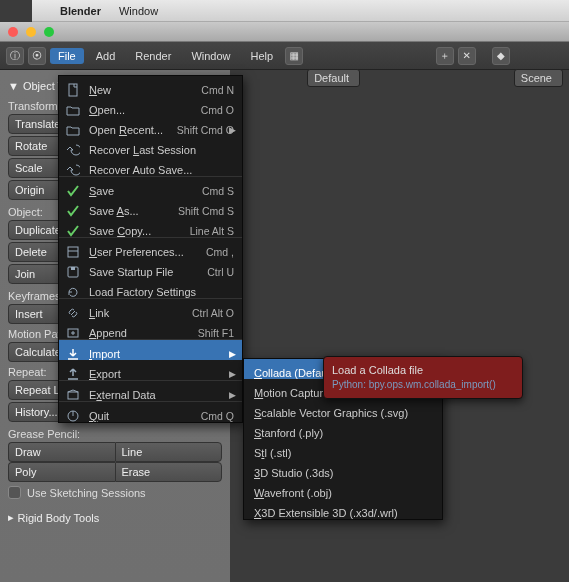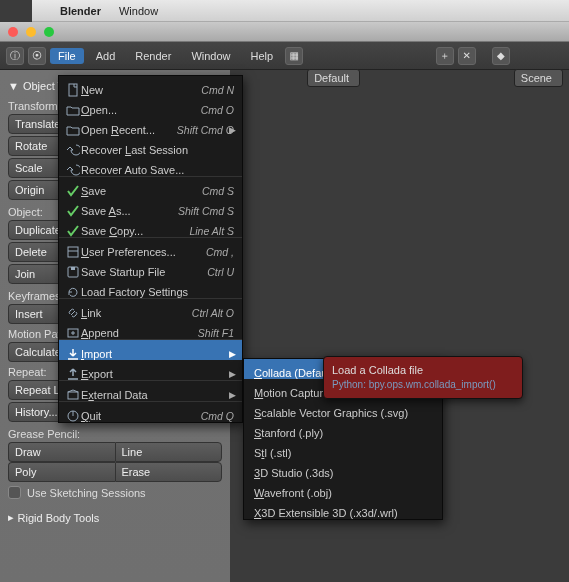--- a/index.html
+++ b/index.html
@@ -33,25 +33,25 @@
   .row2 .btn { flex:1; }
   .row2 .btn:first-child{border-top-right-radius:0;border-bottom-right-radius:0;border-right:none;}
   .row2 .btn:last-child{border-top-left-radius:0;border-bottom-left-radius:0;}
   .full { display:block; width:100%; margin-bottom:2px;}
   .chk { display:flex; align-items:center; gap:6px; padding-top:4px;}
   .chkbox { width:13px; height:13px; border:1px solid #888; border-radius:3px; background:#555;}
 
   
   .menu { position:absolute; background:#1b1b1b; border:1px solid #0a0a0a; box-shadow: 2px 4px 10px rgba(0,0,0,.6); color:#ccc; }
   .file-menu { left:58px; top:75px; width:185px; }
-  .mi { display:flex; align-items:center; height:20px; padding:8px 8px 0 6px; position:relative; }
+  .mi { display:flex; align-items:center; height:20px; padding:8px 8px 0 6px; gap:8px; position:relative; }
   .mi.hl { background:#3873b3; color:#fff; }
   .mi .ico { width:16px; height:16px; display:flex; align-items:center; justify-content:center; }
   .mi .lbl { flex:1; }
-  .mi .hk  { color:#aaa; font-size:10.5px;font-style:italic; }
+  .mi .hk  { color:#aaa; font-size:10.5px; }
   .mi .u { text-decoration: underline; }
   .mi .arrow { position:absolute; right:6px; font-size:9px; color:#aaa; }
   .mi.hl .arrow { color:#fff;}
   .sep { height:1px; background:#333; margin:0; }
 
   .sub-menu { left:243px; top:358px; width:200px; }
 
   
   .tooltip { position:absolute; left:323px; top:356px; width:200px; background:#7f1d1d; border:1px solid #111; border-radius:4px; padding:6px 8px; color:#ddd; line-height:1.4; box-shadow:0 3px 8px rgba(0,0,0,.6); }
   .tooltip .py { color:#7a9bc0; font-size:10px; }

